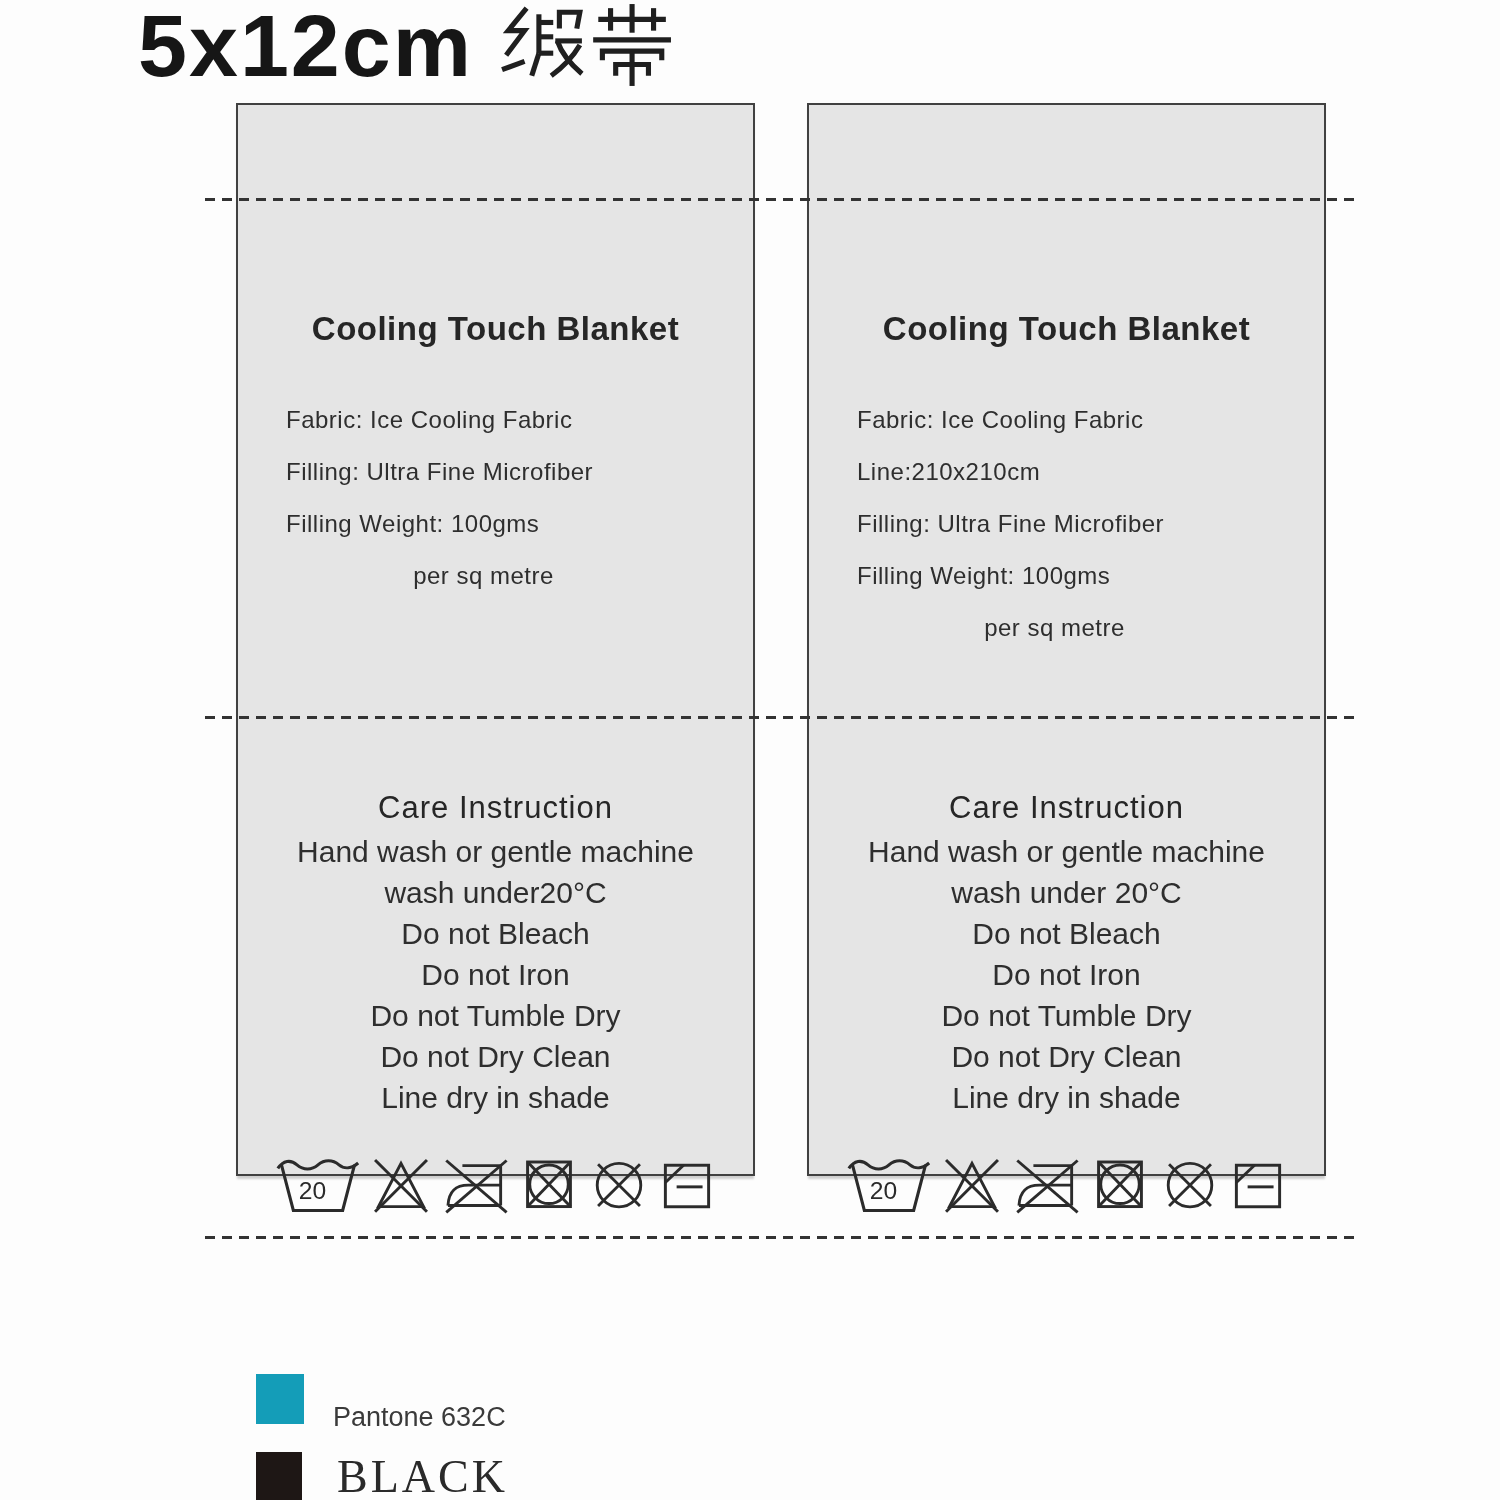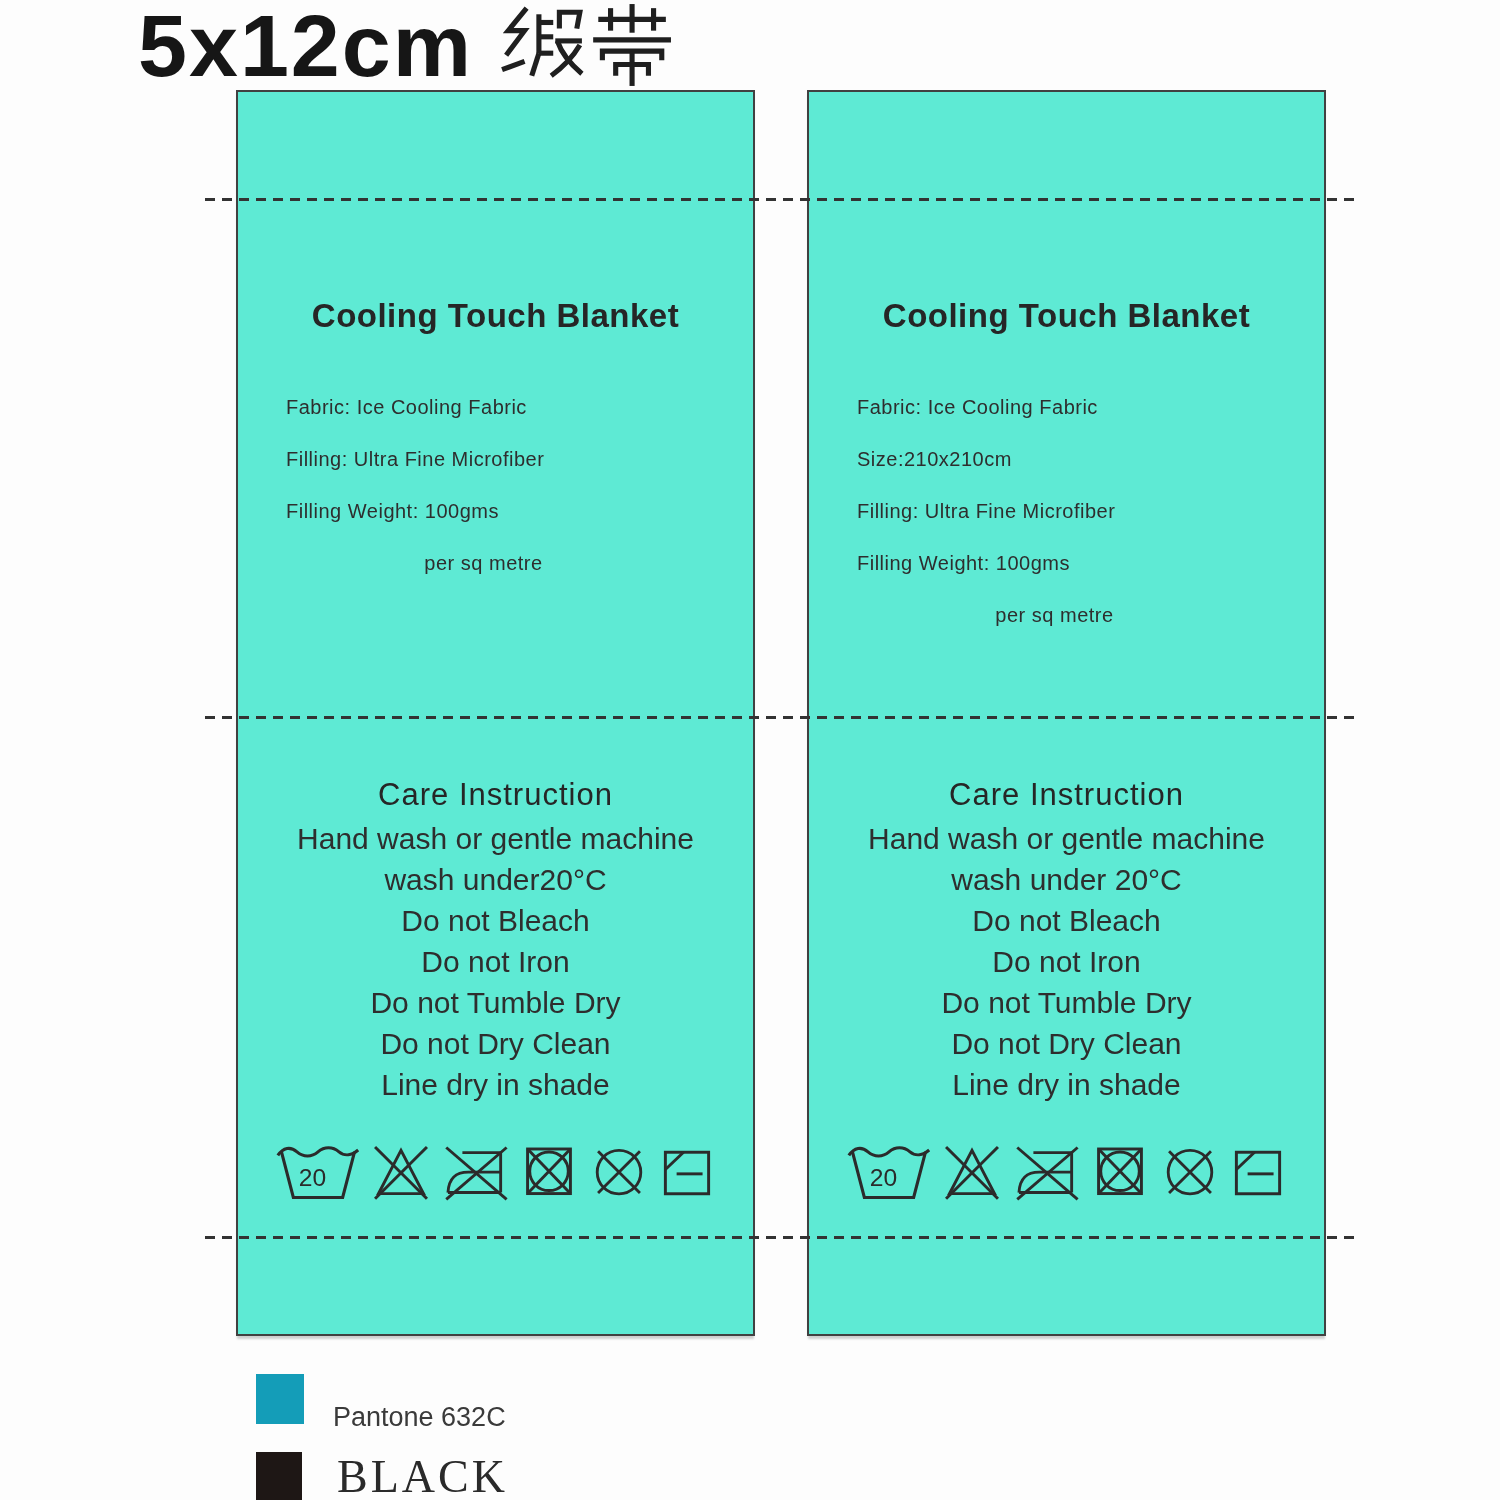--- a/index.html
+++ b/index.html
@@ -25,33 +25,33 @@
   
   .dash {
     position:absolute; left:205px; width:1150px; height:3px;
     background:repeating-linear-gradient(90deg,#333 0 10px,transparent 10px 17px);
     z-index:3;
   }
   .dash1 { top:198px; } .dash2 { top:716px; } .dash3 { top:1236px; }
 
   
   .label-box {
-    position:absolute; top:90px; width:519px; height:1246px;
-    border:2px solid #414141; background:#5eead4;
+    position:absolute; top:103px; width:519px; height:1073px;
+    border:2px solid #414141; background:#e5e5e5;
     box-shadow:0 4px 2px -1px rgba(0,0,0,0.18);
   }
   .box-left  { left:236px; }
   .box-right { left:807px; }
 
   .lbl-title {
     position:absolute; top:205px; left:0; right:0;
     text-align:center; font-size:33px; font-weight:bold;
     letter-spacing:0.5px; color:#262626;
   }
-  .specs { position:absolute; top:289px; left:48px; right:34px; font-size:20px; }
+  .specs { position:absolute; top:289px; left:48px; right:34px; font-size:24px; }
   .spec  { height:52px; line-height:52px; letter-spacing:0.5px; white-space:nowrap; }
   .spec-right { text-align:center; padding-right:38px; }
 
   .care {
     position:absolute; top:680px; left:8px; right:8px;
     text-align:center; font-size:30px;
   }
   .care-title { font-size:31px; font-weight:normal; height:46px; line-height:46px; letter-spacing:1px; color:#262626; }
   .care-line  { height:41px; line-height:41px; white-space:nowrap; }
 
@@ -176,21 +176,21 @@
         <path d="M7,33 L28,13"></path>
         <path d="M20,38 H50"></path>
       </svg>
     </div>
   </div>
 
   <div class="label-box box-right">
     <div class="lbl-title">Cooling Touch Blanket</div>
     <div class="specs">
       <div class="spec">Fabric: Ice Cooling Fabric</div>
-      <div class="spec">Size:210x210cm</div>
+      <div class="spec">Line:210x210cm</div>
       <div class="spec">Filling: Ultra Fine Microfiber</div>
       <div class="spec">Filling Weight: 100gms</div>
       <div class="spec spec-right">per sq metre</div>
     </div>
     <div class="care">
       <div class="care-title">Care Instruction</div>
       <div class="care-line">Hand wash or gentle machine</div>
       <div class="care-line">wash under 20°C</div>
       <div class="care-line">Do not Bleach</div>
       <div class="care-line">Do not Iron</div>

